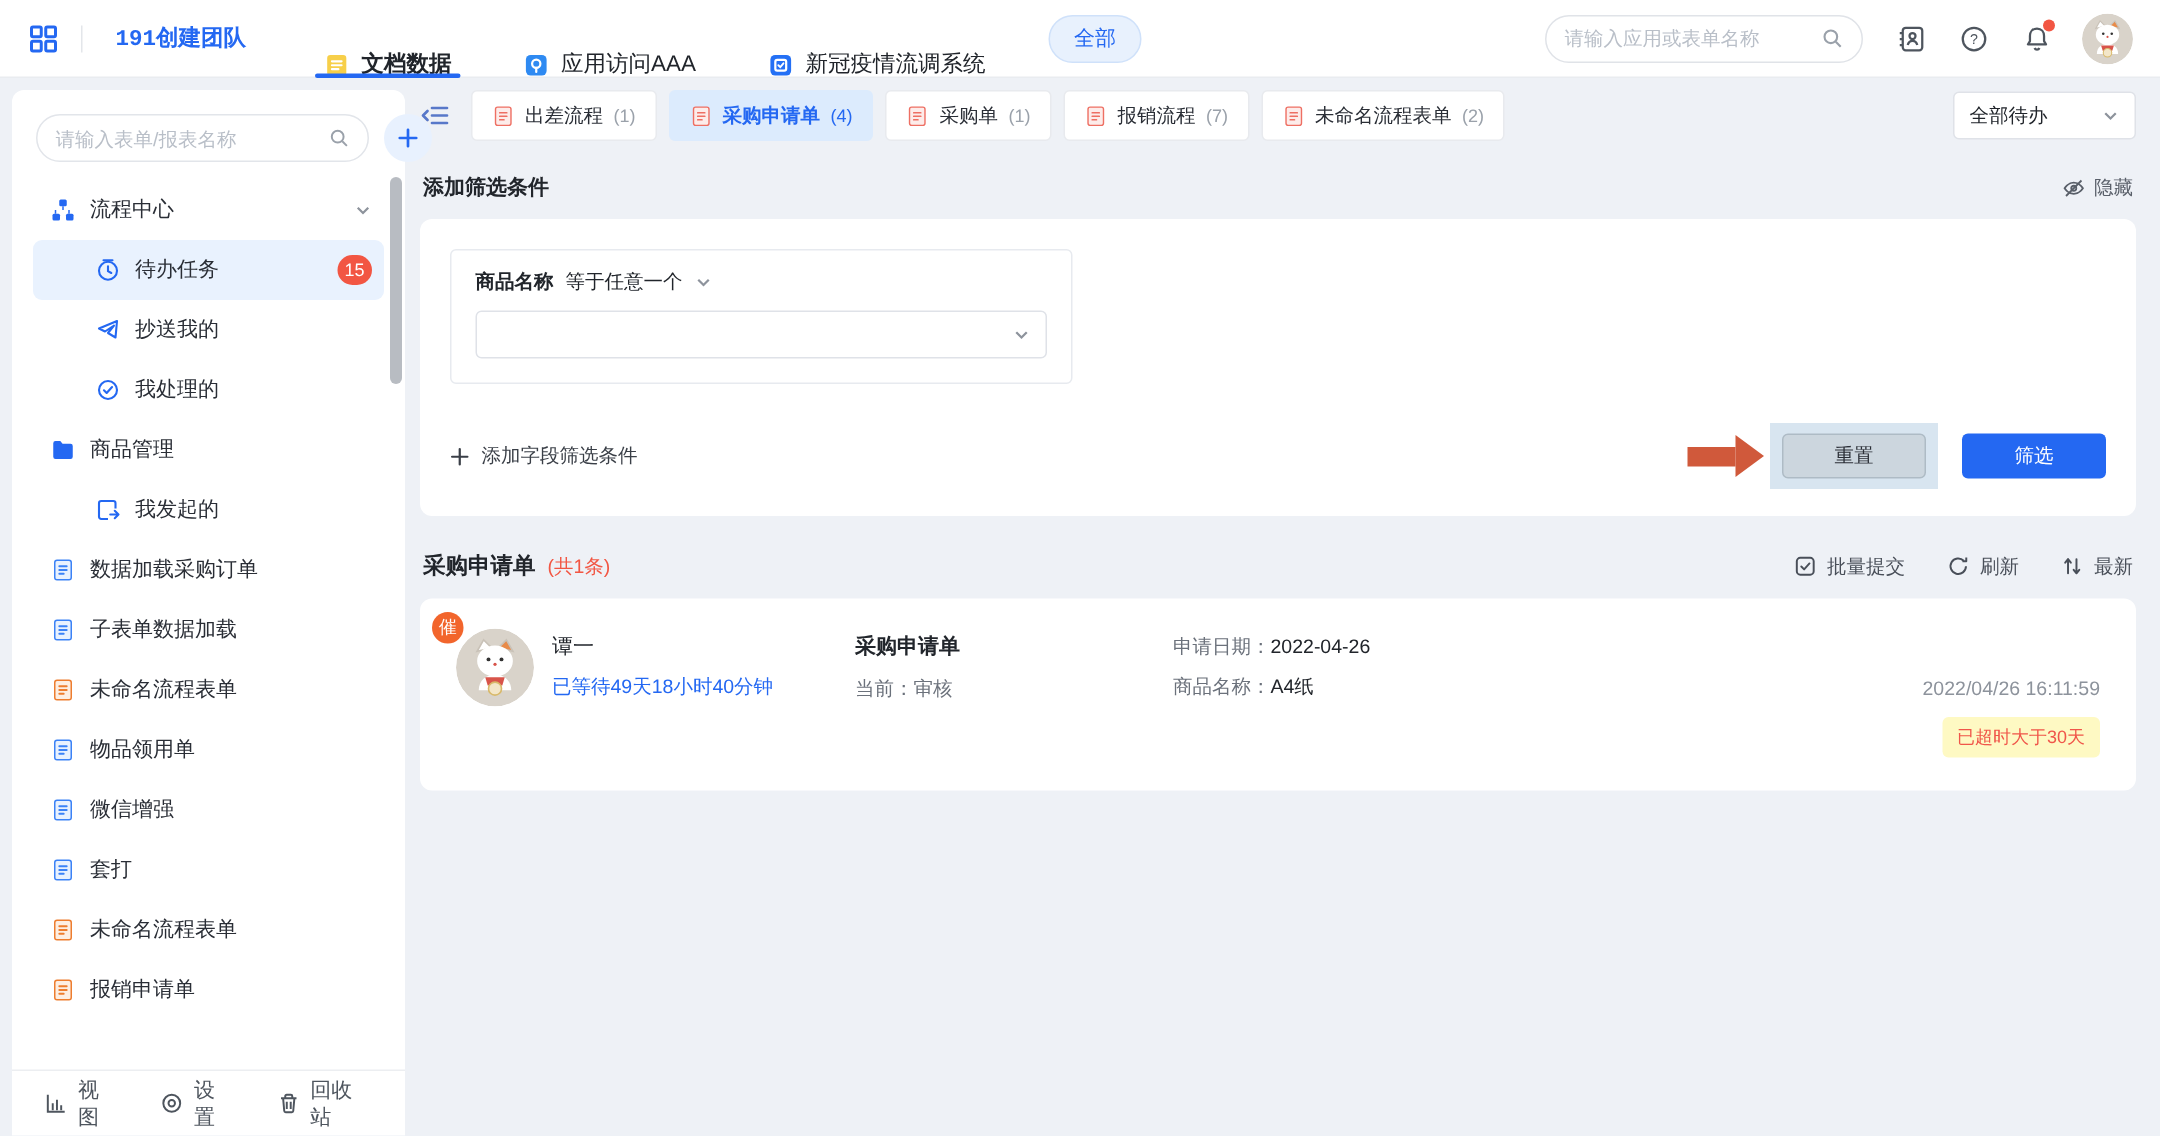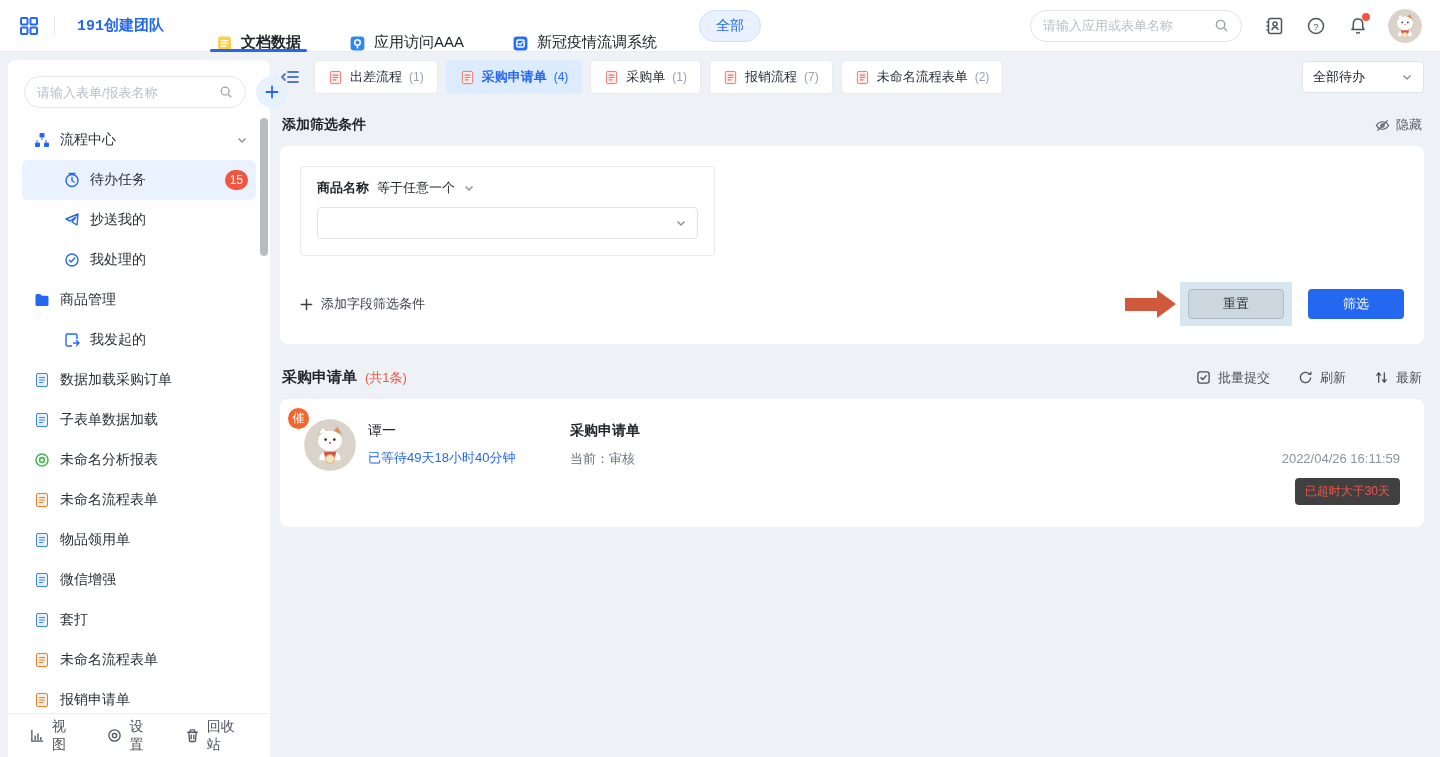--- a/index.html
+++ b/index.html
@@ -86,21 +86,21 @@
   .t-name { font-size:14px; color:#21252b; }
   .t-wait { font-size:13px; color:#2468f2; }
   .col-form { width:212px; display:flex; flex-direction:column; gap:10px; padding-top:3px; }
   .t-form { font-size:14px; font-weight:bold; }
   .t-cur { font-size:13px; color:#6b717b; }
   .col-fields { display:flex; flex-direction:column; gap:9px; padding-top:3px; font-size:13px; }
   .f-label { color:#6b717b; }
   .f-value { color:#21252b; }
   .col-right { margin-left:auto; display:flex; flex-direction:column; align-items:flex-end; gap:12px; }
   .t-time { font-size:13px; color:#8d939c;margin-top:32px; }
-  .overdue-badge { background:#404040; color:#f0564a; font-size:12px; border-radius:4px; padding:5px 10px;margin-left:16px; }
+  .overdue-badge { background:#fef9c3; color:#f0564a; font-size:12px; border-radius:4px; padding:5px 10px;margin-left:16px; }
 </style>
 </head>
 <body>
 
 <div class="topbar">
   <span class="grid-icon">
     <svg width="22" height="22" viewBox="0 0 22 22" fill="none" stroke="#2468f2" stroke-width="2">
         <rect x="3" y="3" width="6.5" height="6.5" rx="1"></rect>
         <rect x="12.5" y="3" width="6.5" height="6.5" rx="1"></rect>
         <rect x="3" y="12.5" width="6.5" height="6.5" rx="1"></rect>
@@ -286,29 +286,20 @@
         <span>
           <svg width="16" height="16" viewBox="0 0 16 16">
               <rect x="2.5" y="1.5" width="11" height="13" rx="1.5" fill="#e8f1fe" stroke="#3b82f6"></rect>
               <path d="M5.5 5.5h5M5.5 8h5M5.5 10.5h3" stroke="#3b82f6" stroke-width="1.2" stroke-linecap="round"></path>
             </svg>
         </span>
         <span>子表单数据加载</span>
       </div>
       <div class="menu-row">
         <span>
-          <svg width="16" height="16" viewBox="0 0 16 16" fill="none">
-              <circle cx="8" cy="8" r="6" stroke="#45b854" stroke-width="1.6"></circle>
-              <circle cx="8" cy="8" r="2.4" stroke="#45b854" stroke-width="1.6"></circle>
-            </svg>
-        </span>
-        <span>未命名分析报表</span>
-      </div>
-      <div class="menu-row">
-        <span>
           <svg width="16" height="16" viewBox="0 0 16 16">
               <rect x="2.5" y="1.5" width="11" height="13" rx="1.5" fill="#fdeee2" stroke="#ed7d2f"></rect>
               <path d="M5.5 5.5h5M5.5 8h5M5.5 10.5h3" stroke="#ed7d2f" stroke-width="1.2" stroke-linecap="round"></path>
             </svg>
         </span>
         <span>未命名流程表单</span>
       </div>
       <div class="menu-row">
         <span>
           <svg width="16" height="16" viewBox="0 0 16 16">
@@ -569,20 +560,24 @@
           </svg>
       </span>
       <div class="col-name">
         <span class="t-name">谭一</span>
         <span class="t-wait">已等待49天18小时40分钟</span>
       </div>
       <div class="col-form">
         <span class="t-form">采购申请单</span>
         <span class="t-cur">当前：审核</span>
       </div>
+      <div class="col-fields">
+        <span><span class="f-label">申请日期：</span><span class="f-value">2022-04-26</span></span>
+        <span><span class="f-label">商品名称：</span><span class="f-value">A4纸</span></span>
+      </div>
       <div class="col-right">
         <span class="t-time">2022/04/26 16:11:59</span>
         <span class="overdue-badge">已超时大于30天</span>
       </div>
     </div>
 
   </div>
 </div>
 
 </body></html>

